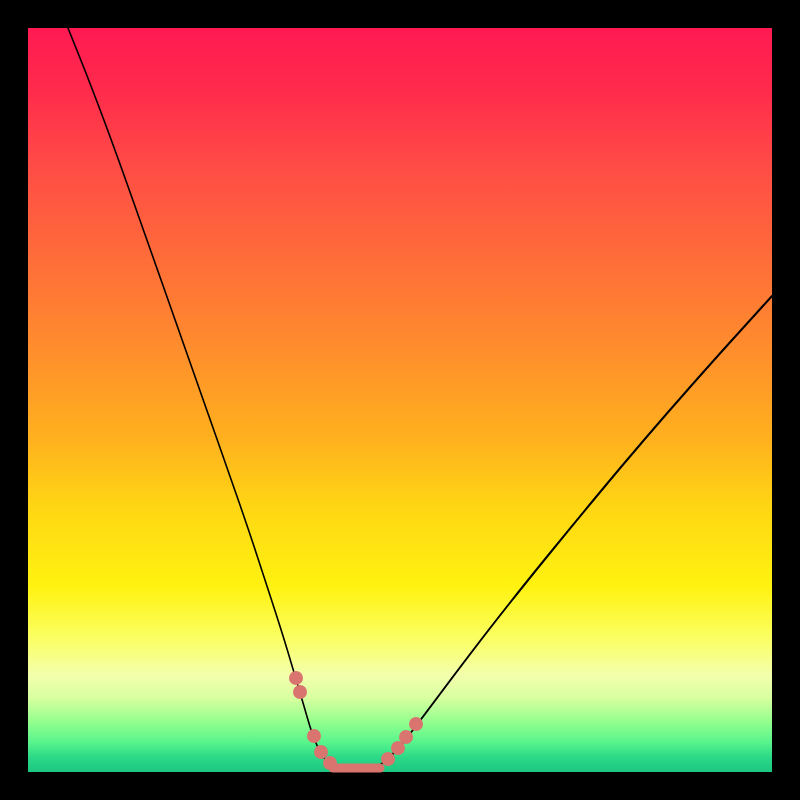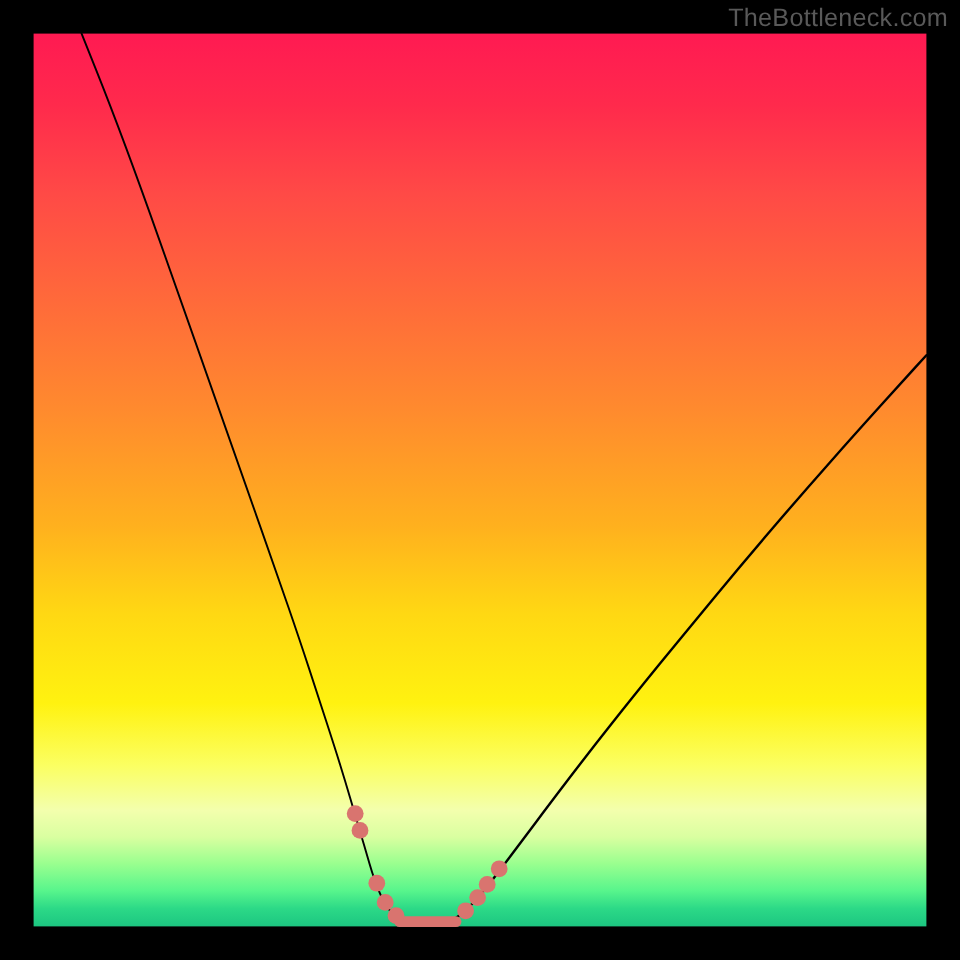--- a/index.html
+++ b/index.html
@@ -77,21 +77,20 @@
     stroke-width: 9;
     stroke-linecap: round;
     fill: none;
   }
 </style>
 </head>
 <body>
 
 <div class="frame">
 
-  <div class="watermark">TheBottleneck.com</div>
 
   <div class="plot-area">
     <svg class="curves" viewBox="0 0 744 744" preserveAspectRatio="none">
 
       <path id="left-curve" class="curve" d="M 40 0 Q 40 0 52 30 Q 64 60 77 95 Q 90 130 105 172.5 Q 120 215 135 257.5 Q 150 300 164 340 Q 178 380 190 414 Q 202 448 212 477 Q 222 506 229.5 529 Q 237 552 244 573.5 Q 251 595 255.5 609.5 Q 260 624 263.5 636 Q 267 648 270 658 Q 273 668 275.5 676.5 Q 278 685 280 692 Q 282 699 284 704.5 Q 286 710 288 715 Q 290 720 292.5 724.5 Q 295 729 298.5 732.5 Q 302 736 306 738 Q 310 740 315 741 Q 320 742 325 742 T 330 742"></path>
       <path id="right-curve" class="curve curve-right" d="M 330 742 Q 330 742 334 742 Q 338 742 342 741 Q 346 740 350 738 Q 354 736 358.5 732 Q 363 728 368.5 722 Q 374 716 381 707 Q 388 698 397 686 Q 406 674 418 658 Q 430 642 446 621 Q 462 600 481 576 Q 500 552 522 525 Q 544 498 568 469 Q 592 440 616 412 Q 640 384 663 358 Q 686 332 705 311 Q 724 290 734 279 T 744 268"></path>
 
       <path id="bottom-seg" class="segment" d="M 305 740 L 352 740"></path>
 
       <g id="dots">

